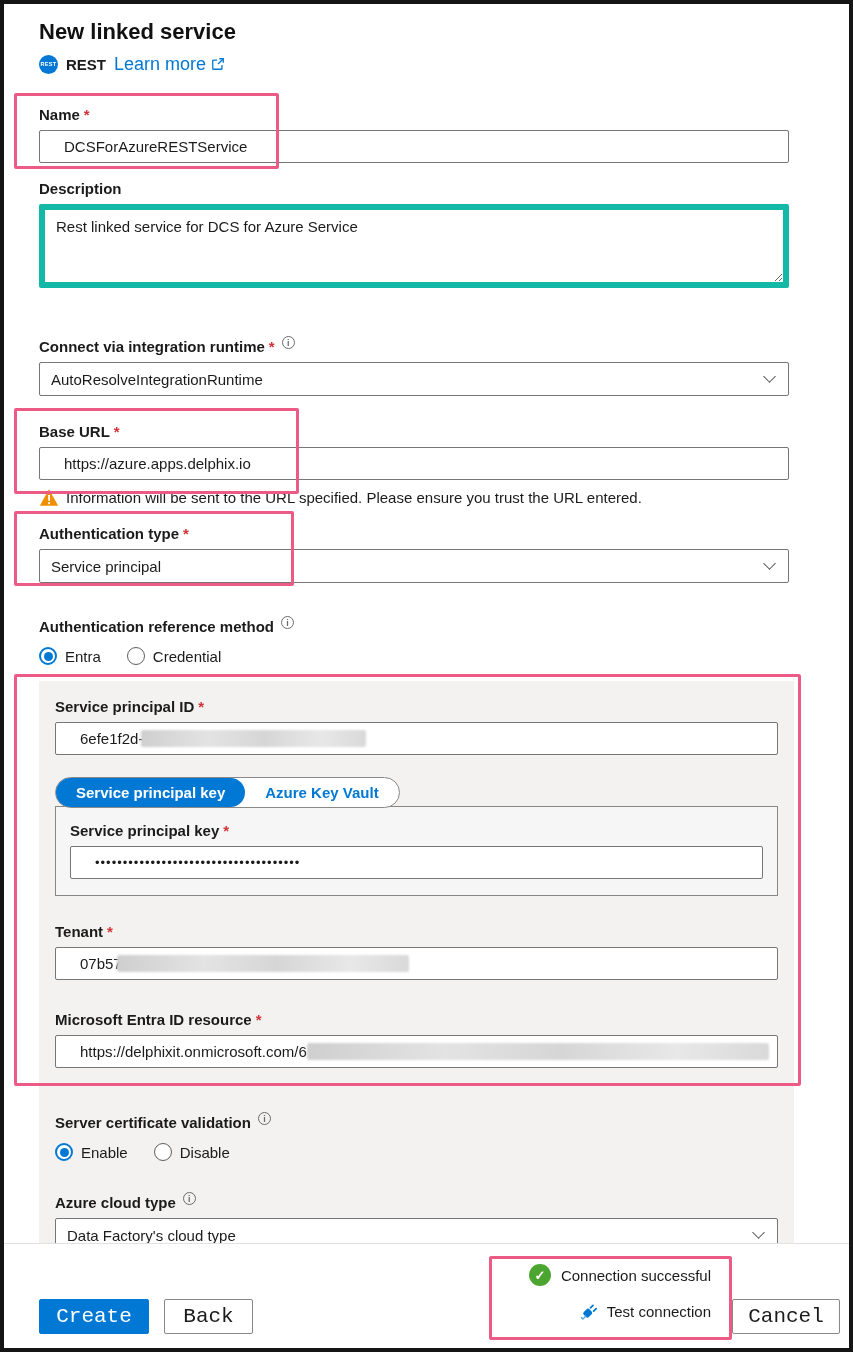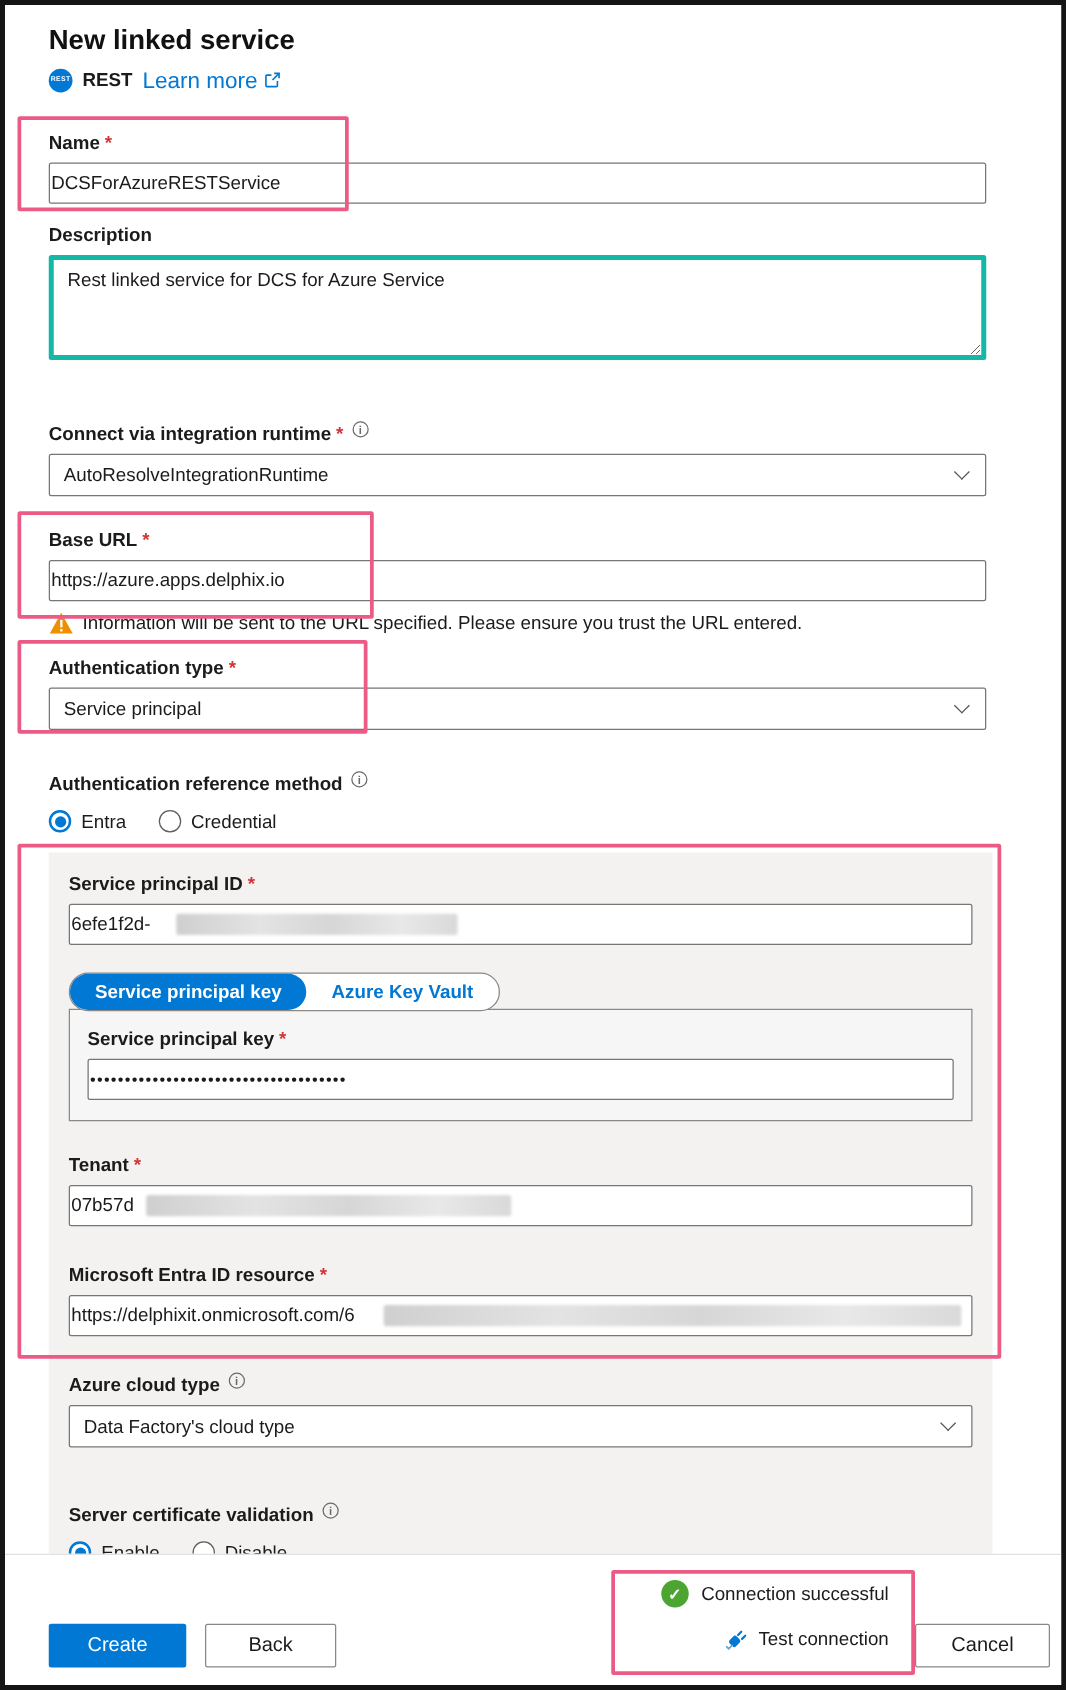--- a/index.html
+++ b/index.html
@@ -19,22 +19,22 @@
   .learn-more{display:inline-flex;align-items:center;gap:5px;color:#0078d4;font-size:18px;cursor:pointer;text-decoration:none;}
   .fg{position:relative;width:750px;}
   .lbl{display:flex;align-items:center;gap:4px;font-size:15px;font-weight:600;height:19px;}
   .req{color:#d13438;font-weight:700;}
   .info-icon{width:13px;height:13px;border:1px solid #6b6b6b;border-radius:50%;
     display:inline-flex;align-items:center;justify-content:center;color:#6b6b6b;
     font-size:9px;font-style:normal;margin-left:3px;position:relative;top:-4px;}
   .info-icon::after{content:"i";}
   .tbox{margin-top:6px;position:relative;}
   input.txt{width:100%;height:33px;border:1px solid #767676;border-radius:2px;
-    padding:0 1px;font-size:15px;font-family:"Liberation Sans",sans-serif;color:#1b1b1b;background:#fff;outline:none;}
-  textarea.txt{width:100%;height:84px;border:4px solid #14b8a6;border-radius:2px;
+    padding:0 24px;font-size:15px;font-family:"Liberation Sans",sans-serif;color:#1b1b1b;background:#fff;outline:none;}
+  textarea.txt{width:100%;height:84px;border:6px solid #14b8a6;border-radius:2px;
     padding:8px 11px;font-size:15px;font-family:"Liberation Sans",sans-serif;color:#1b1b1b;resize:both;outline:none;}
   .select{margin-top:6px;height:34px;border:1px solid #767676;border-radius:2px;background:#fff;
     display:flex;align-items:center;justify-content:space-between;padding:0 14px 0 11px;font-size:15px;cursor:pointer;}
   .chev{width:9px;height:9px;border-right:1.6px solid #555;border-bottom:1.6px solid #555;
     transform:rotate(45deg);margin-top:-5px;}
   .warn-row{display:flex;align-items:flex-start;gap:7px;margin-top:8px;font-size:15px;line-height:20px;width:760px;}
   .radio-row{display:flex;align-items:center;gap:26px;margin-top:9px;height:22px;}
   .radio-opt{display:flex;align-items:center;gap:8px;font-size:15px;cursor:pointer;}
   .radio{width:18px;height:18px;border-radius:50%;border:1px solid #605e5c;background:#fff;
     display:inline-flex;align-items:center;justify-content:center;flex:0 0 auto;}
@@ -47,21 +47,21 @@
   .tab{display:flex;align-items:center;padding:0 20px;font-size:15px;font-weight:700;cursor:pointer;border-radius:17px;}
   .tab.active{background:#0078d4;color:#fff;}
   .tab.inactive{color:#0078d4;}
   .keybox{border:1px solid #8a8886;background:#f6f6f6;margin-top:-2px;padding:14px 14px 16px 14px;position:relative;z-index:1;width:723px;}
   .keybox .fg{width:693px;}
   .redact{position:absolute;top:8px;height:17px;border-radius:2px;
     background:linear-gradient(90deg,#cfcfcf,#e3e3e3 30%,#d6d6d6 55%,#e8e8e8 80%,#d9d9d9);
     filter:blur(1.2px);}
   .ann{position:absolute;border:3px solid #ec5b86;border-radius:2px;pointer-events:none;z-index:5;}
   .footer{position:absolute;left:0;right:0;bottom:0;height:105px;border-top:1px solid #e1e1e1;background:#fff;}
-  .btn{position:absolute;height:35px;border-radius:2px;font-size:16px;font-family:Liberation Sans, sans-serif;
+  .btn{position:absolute;height:35px;border-radius:2px;font-size:21px;font-family:Liberation Mono, monospace;
     display:flex;align-items:center;justify-content:center;cursor:pointer;}
   .btn.primary{background:#0078d4;color:#fff;border:1px solid #0078d4;}
   .btn.secondary{background:#fff;color:#1b1b1b;border:1px solid #8a8886;}
   .status-row{position:absolute;display:flex;align-items:center;gap:10px;font-size:15px;color:#1b1b1b;}
   .check-circle{width:22px;height:22px;border-radius:50%;background:#4ca531;color:#fff;
     display:inline-flex;align-items:center;justify-content:center;font-size:13px;font-weight:700;}
   .test-link{display:flex;align-items:center;gap:9px;font-size:15px;cursor:pointer;}
   .m30{margin-top:30px;} .m32{margin-top:16px;} .m28{margin-top:45px;} .m26{margin-top:26px;} .m34{margin-top:34px;}
 </style>
 </head>
@@ -211,56 +211,56 @@
         <div class="lbl">
           <span>Microsoft Entra ID resource</span>
           <span class="req">*</span>
         </div>
         <div class="tbox">
           <input class="txt" value="https://delphixit.onmicrosoft.com/6" style="">
           <span class="redact" style="left:252px;width:462px;"></span>
         </div>
       </div>
 
-      <div class="fg m30">
-        <div class="lbl">
-          <span>Azure cloud type</span>
-          <span class="info-icon"></span>
-        </div>
-        <div class="select">
-          <span>Data Factory's cloud type</span>
-          <span class="chev"></span>
-        </div>
-      </div>
-
       <div class="fg m28">
         <div class="lbl">
           <span>Server certificate validation</span>
           <span class="info-icon"></span>
         </div>
         <div class="radio-row">
           <span class="radio-opt">
             <span class="radio on"></span>
             <span>Enable</span>
           </span>
           <span class="radio-opt">
             <span class="radio"></span>
             <span>Disable</span>
           </span>
         </div>
       </div>
+
+      <div class="fg m30">
+        <div class="lbl">
+          <span>Azure cloud type</span>
+          <span class="info-icon"></span>
+        </div>
+        <div class="select">
+          <span>Data Factory's cloud type</span>
+          <span class="chev"></span>
+        </div>
+      </div>
     </div>
 
   </div>
 
   <div class="footer">
     <div class="ann" style="left:485px;top:12px;width:243px;height:84px;"></div>
 
     <button class="btn primary" style="left:35px;bottom:14px;width:110px;">Create</button>
-    <button class="btn secondary" style="left:160px;bottom:14px;width:105px;margin-top:36px;">Back</button>
+    <button class="btn secondary" style="left:160px;bottom:14px;width:89px;margin-top:36px;">Back</button>
 
     <div class="status-row" style="top:20px;right:138px;">
       <span class="check-circle">✓</span>
       <span>Connection successful</span>
     </div>
 
     <div class="status-row" style="top:58px;right:138px;">
       <span class="test-link">
         <svg width="19" height="19" viewBox="0 0 24 24">
           <rect x="6" y="9.5" width="10" height="9" rx="2.5" transform="rotate(-45 11 14)" fill="#0078d4"></rect>

